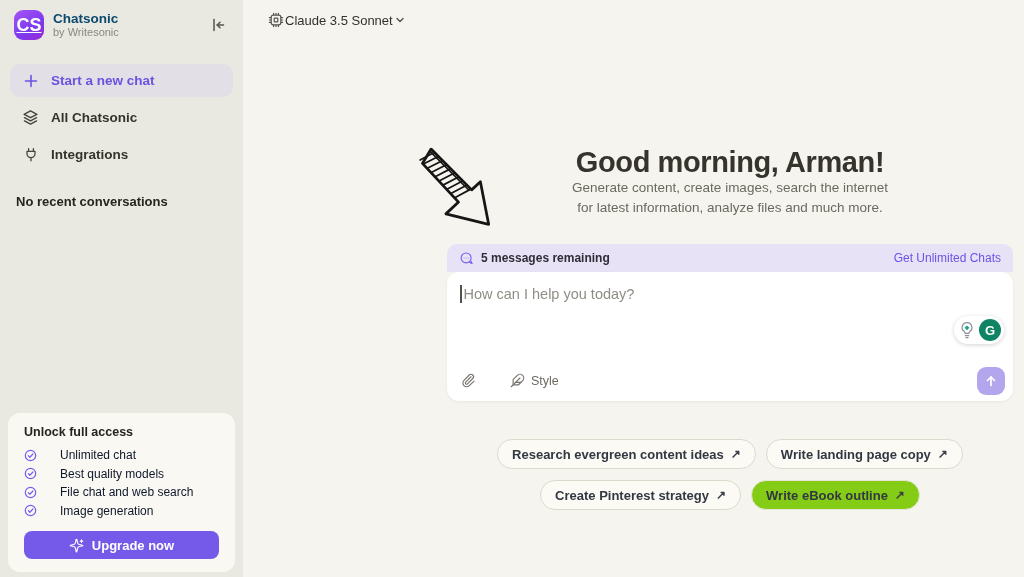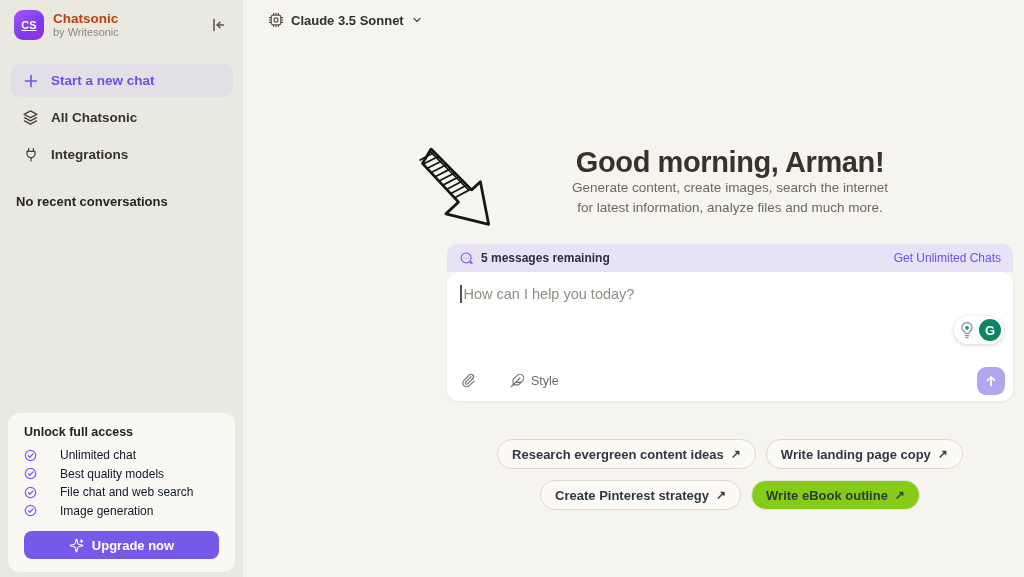--- a/index.html
+++ b/index.html
@@ -4,23 +4,23 @@
 <style>
   * { margin:0; padding:0; box-sizing:border-box; }
   body { font-family:"Liberation Sans", sans-serif; background:#f5f4ee; }
   .app { position:relative; width:1024px; height:577px; background:#f5f4ee; overflow:hidden; }
 
   
   .sidebar { position:absolute; left:0; top:0; width:243px; height:577px; background:#eae9e1; }
   .sb-header { display:flex; align-items:center; padding:10px 14px 8px; }
   .logo { width:30px; height:30px; border-radius:9px; flex:0 0 30px;
           background:linear-gradient(145deg,#a855f7 0%,#7c3aed 60%,#9a2bd4 100%);
-          color:#fff; font-size:11px; font-weight:bold; display:flex; align-items:center; justify-content:center;text-decoration:underline; }
+          color:#fff; font-size:18px; font-weight:bold; display:flex; align-items:center; justify-content:center;text-decoration:underline; }
   .titles { margin-left:9px; flex:1; }
-  .app-name { font-size:13.5px; font-weight:bold; color:#c2410c; line-height:15px; }
+  .app-name { font-size:13.5px; font-weight:bold; color:#0c4a6e; line-height:15px; }
   .byline { font-size:11px; color:#8a887e; line-height:13px; }
   .collapse-btn { width:22px; height:22px; display:flex; align-items:center; justify-content:center; cursor:pointer; }
 
   .nav { padding:16px 10px 0; }
   .nav-item { display:flex; align-items:center; gap:12px; height:33px; padding:0 12px; border-radius:10px;
               font-size:13.5px; font-weight:600; color:#34322c; margin-bottom:4px; cursor:pointer; }
   .nav-item .nav-icon { width:17px; display:flex; align-items:center; justify-content:center; }
   .nav-item.active { background:#e2dfe6; color:#6d52e0; }
   .nav-item.active svg path { stroke:#6d52e0; }
 
@@ -28,22 +28,22 @@
 
   .upgrade-card { position:absolute; left:8px; right:8px; bottom:5px; background:#f9f8f2;
                   border-radius:12px; padding:12px 16px 13px;margin-top:12px; }
   .uc-title { font-size:12.5px; font-weight:bold; color:#26241f; margin-bottom:7px; }
   .uc-feature { display:flex; align-items:center; gap:23px; font-size:12px; color:#0f172a; line-height:18.5px; }
   .upgrade-btn { margin-top:11px; width:100%; height:28px; border:none; background:#7559e8; border-radius:8px;
                  color:#fff; font-size:13px; font-weight:600; font-family:"Liberation Sans",sans-serif;
                  display:flex; align-items:center; justify-content:center; gap:8px; cursor:pointer; }
 
   
-  .model-selector { position:absolute; left:268px; top:12px; display:flex; align-items:center; gap:7px;
-                    font-size:13px; font-weight:700; color:#33312b; cursor:pointer; }
+  .model-selector { position:absolute; left:268px; top:12px; display:flex; align-items:center; gap:1px;
+                    font-size:13px; font-weight:400; color:#33312b; cursor:pointer; }
 
   .arrow-sketch { position:absolute; left:398px; top:138px; pointer-events:none; }
 
   .content { position:absolute; left:447px; top:146px; width:566px; text-align:center; }
   .greeting { font-size:29px; font-weight:bold; color:#35332c; letter-spacing:-0.4px; line-height:32px; }
   .subtitle { font-size:13.5px; color:#6b695f; line-height:20px; }
 
   .chat-card { margin-top:26px; text-align:left; }
   .banner { height:28px; display:flex; align-items:center; justify-content:space-between; padding:0 12px;
             background:#e8e2f6; border-radius:10px 10px 0 0; }

